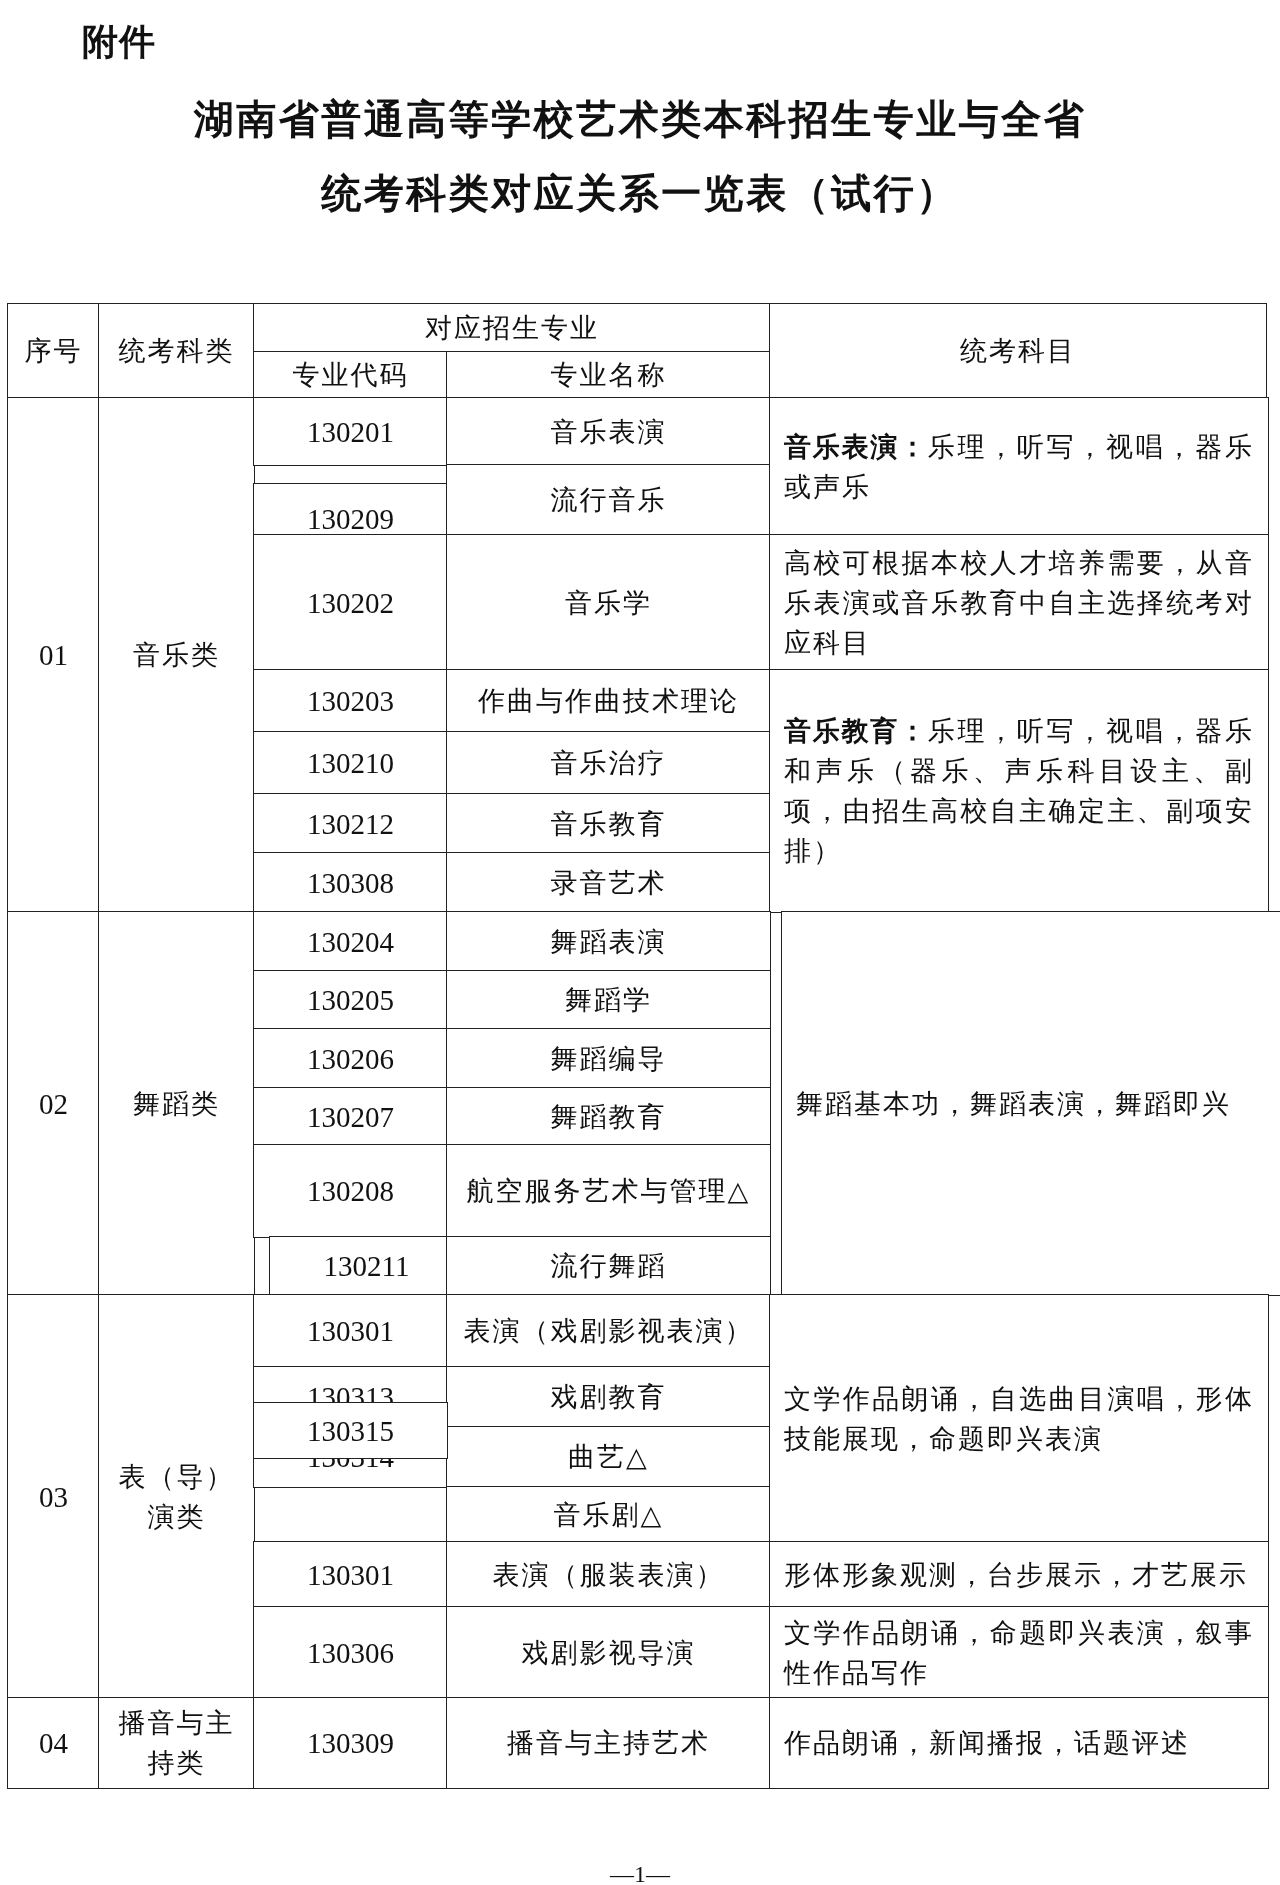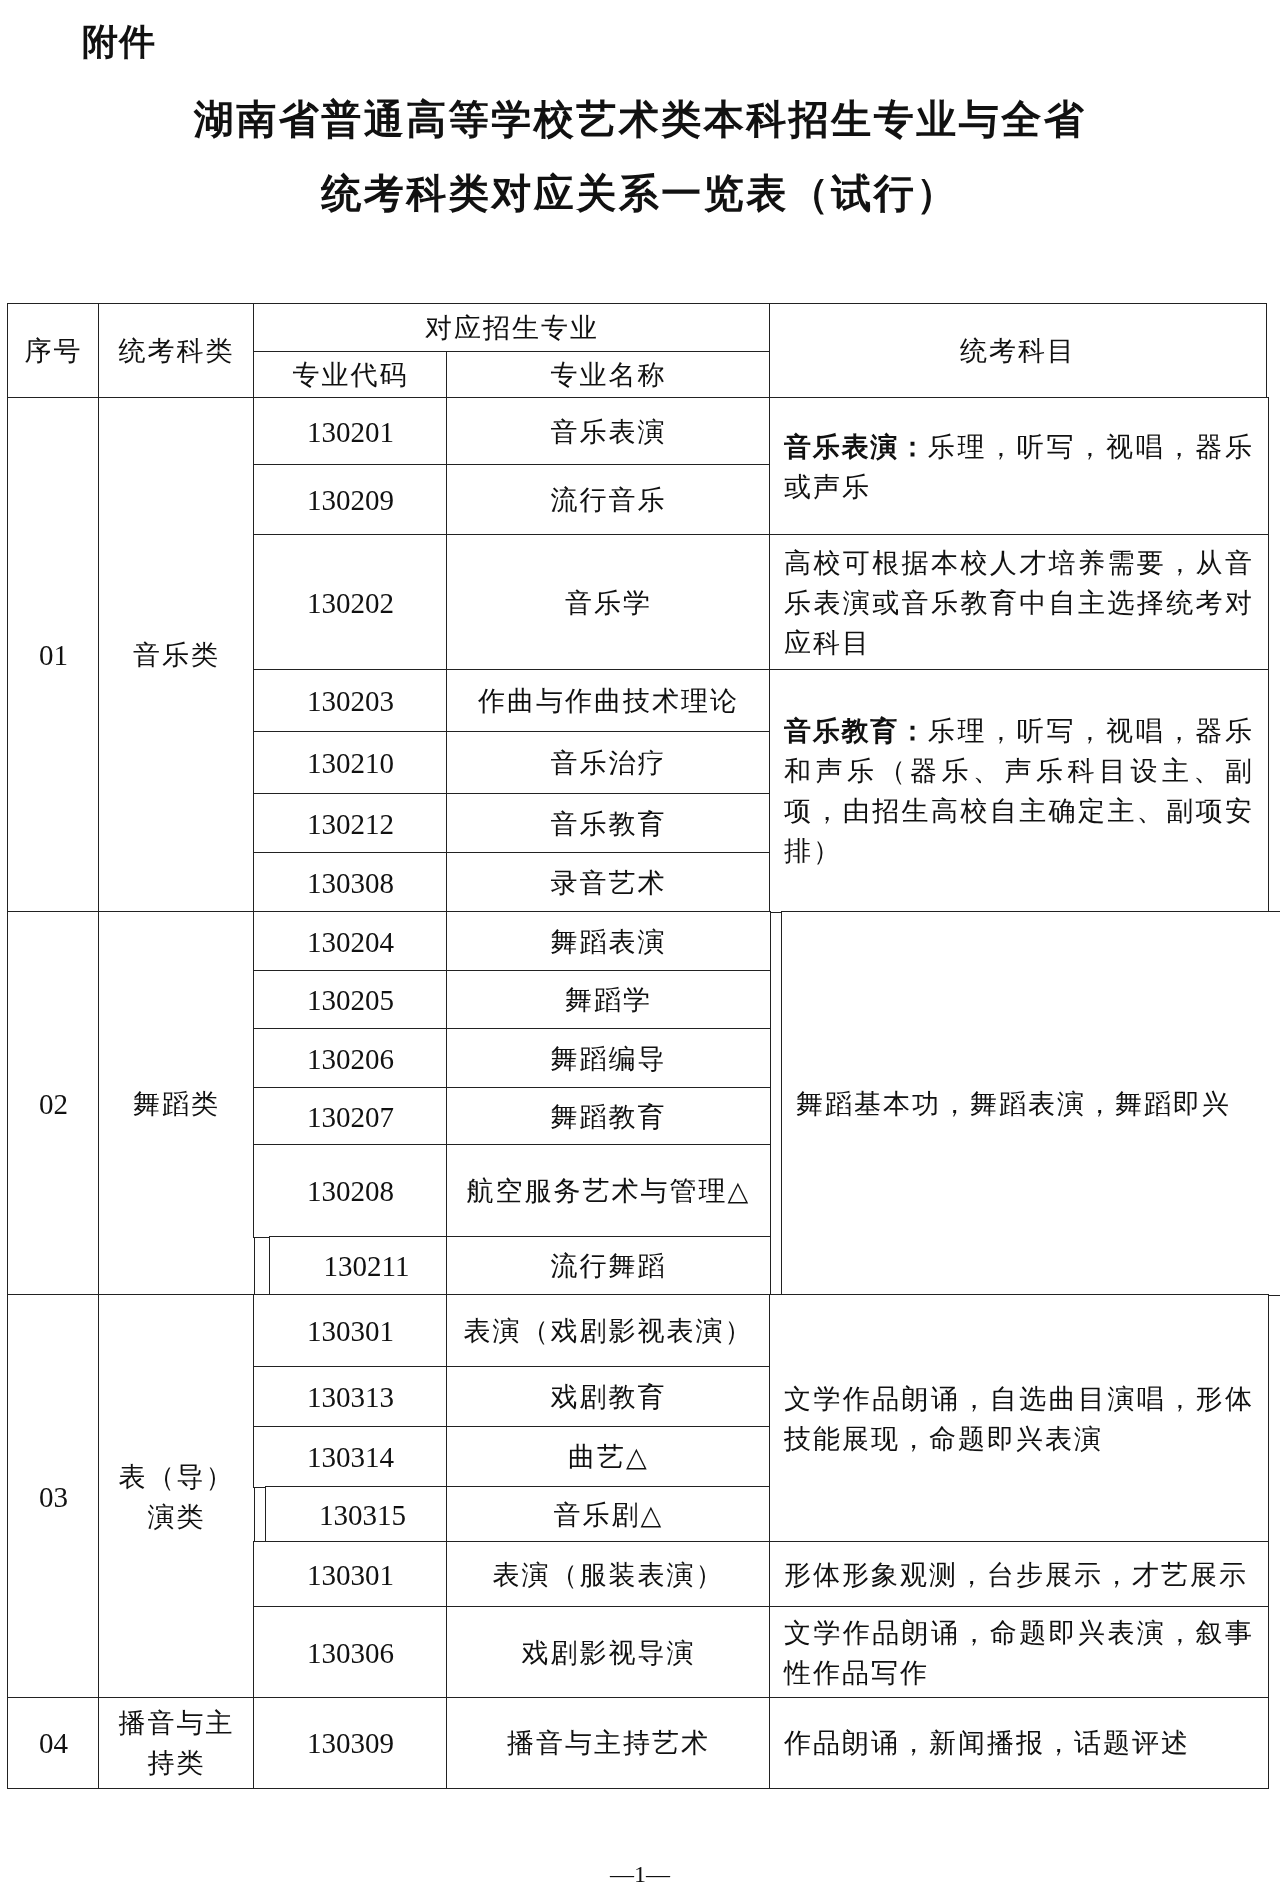--- a/index.html
+++ b/index.html
@@ -35,21 +35,21 @@
   <div class="cell hdr" style="left:7px;top:303px;width:93px;height:96px;">序号</div>
   <div class="cell hdr" style="left:98px;top:303px;width:157px;height:96px;">统考科类</div>
   <div class="cell hdr" style="left:253px;top:303px;width:518px;height:50px;text-align:center;">对应招生专业</div>
   <div class="cell hdr" style="left:253px;top:351px;width:195px;height:48px;">专业代码</div>
   <div class="cell hdr" style="left:446px;top:351px;width:325px;height:48px;">专业名称</div>
   <div class="cell hdr" style="left:769px;top:303px;width:498px;height:96px;">统考科目</div>
 <div class="cell num" style="left: 7px; top: 397px; width: 93px; height: 516px;">01</div>
     <div class="cell " style="left: 98px; top: 397px; width: 157px; height: 516px;">音乐类</div>
     <div class="cell num" style="left: 253px; top: 397px; width: 195px; height: 69px;">130201</div>
     <div class="cell " style="left: 446px; top: 397px; width: 325px; height: 69px;">音乐表演</div>
-    <div class="cell num" style="left: 253px; top: 464px; width: 195px; height: 72px;">130209</div>
+    <div class="cell num" style="left: 253px; top: 483px; width: 195px; height: 72px;">130209</div>
     <div class="cell " style="left: 446px; top: 464px; width: 325px; height: 72px;">流行音乐</div>
     <div class="cell num" style="left: 253px; top: 534px; width: 195px; height: 137px;">130202</div>
     <div class="cell " style="left: 446px; top: 534px; width: 325px; height: 137px;">音乐学</div>
     <div class="cell num" style="left: 253px; top: 669px; width: 195px; height: 64px;">130203</div>
     <div class="cell " style="left: 446px; top: 669px; width: 325px; height: 64px;">作曲与作曲技术理论</div>
     <div class="cell num" style="left: 253px; top: 731px; width: 195px; height: 64px;">130210</div>
     <div class="cell " style="left: 446px; top: 731px; width: 325px; height: 64px;">音乐治疗</div>
     <div class="cell num" style="left: 253px; top: 793px; width: 195px; height: 61px;">130212</div>
     <div class="cell " style="left: 446px; top: 793px; width: 325px; height: 61px;">音乐教育</div>
     <div class="cell num" style="left: 253px; top: 852px; width: 195px; height: 61px;">130308</div>
@@ -86,21 +86,21 @@
         <div>表（导）</div>
         <div>演类</div>
       </div>
     </div>
     <div class="cell num" style="left: 253px; top: 1294px; width: 195px; height: 74px;">130301</div>
     <div class="cell " style="left: 446px; top: 1294px; width: 325px; height: 74px;">表演（戏剧影视表演）</div>
     <div class="cell num" style="left: 253px; top: 1366px; width: 195px; height: 62px;">130313</div>
     <div class="cell " style="left: 446px; top: 1366px; width: 325px; height: 62px;">戏剧教育</div>
     <div class="cell num" style="left: 253px; top: 1426px; width: 195px; height: 62px;">130314</div>
     <div class="cell " style="left: 446px; top: 1426px; width: 325px; height: 62px;">曲艺△</div>
-    <div class="cell num" style="left: 253px; top: 1486px; width: 195px; height: 57px; margin-left: 12px;">130315</div>
+    <div class="cell num" style="left: 253px; top: 1402px; width: 195px; height: 57px;">130315</div>
     <div class="cell " style="left: 446px; top: 1486px; width: 325px; height: 57px;">音乐剧△</div>
     <div class="cell num" style="left: 253px; top: 1541px; width: 195px; height: 67px;">130301</div>
     <div class="cell " style="left: 446px; top: 1541px; width: 325px; height: 67px;">表演（服装表演）</div>
     <div class="cell num" style="left: 253px; top: 1606px; width: 195px; height: 93px;">130306</div>
     <div class="cell " style="left: 446px; top: 1606px; width: 325px; height: 93px;">戏剧影视导演</div>
     <div class="cell subj" style="left: 769px; top: 1294px; width: 500px; height: 249px;">
       <div class="inner"><span>文学作品朗诵，自选曲目演唱，形体技能展现，命题即兴表演</span></div>
     </div>
     <div class="cell subj" style="left: 769px; top: 1541px; width: 500px; height: 67px;">
       <div class="inner"><span>形体形象观测，台步展示，才艺展示</span></div>

